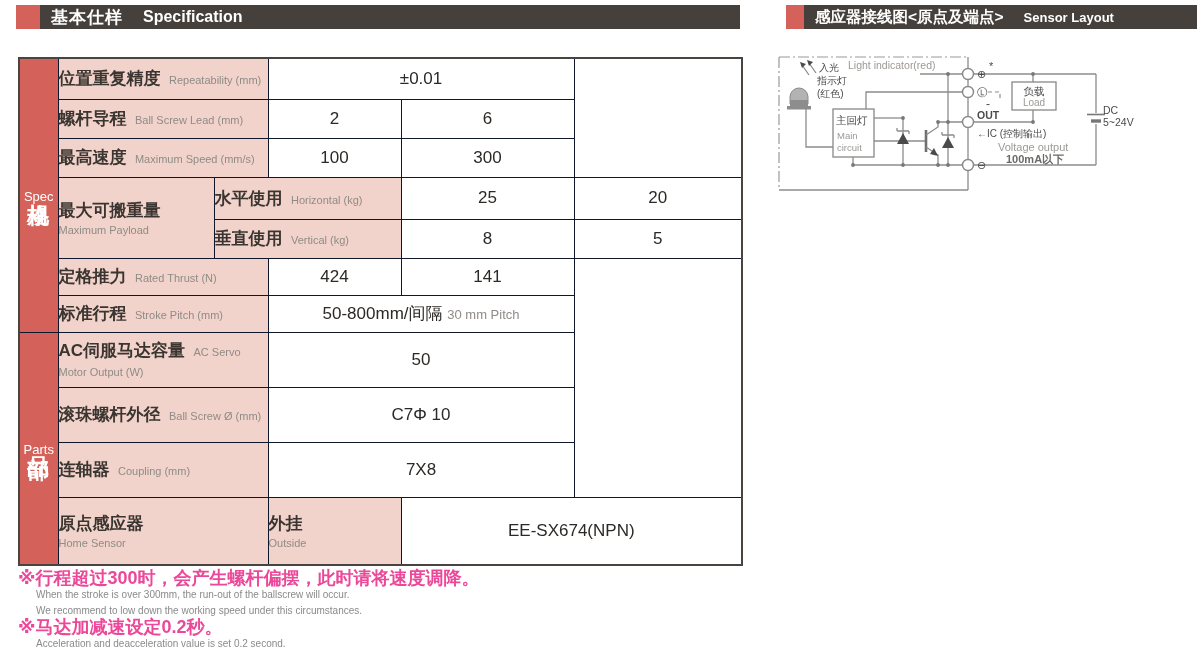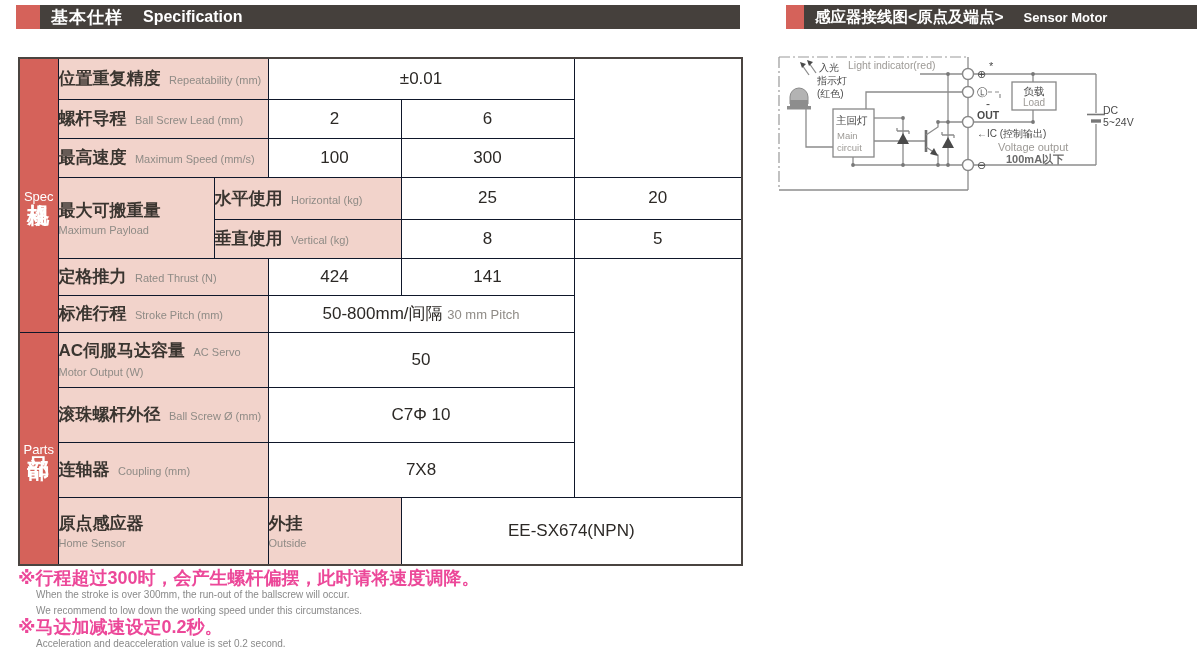--- a/index.html
+++ b/index.html
@@ -60,21 +60,21 @@
   <div class="strip">
     <span class="zh">基本仕样</span>
     <span class="en">Specification</span>
   </div>
 </div>
 
 <div class="bar" id="bar-right">
   <div class="sq"></div>
   <div class="strip">
     <span class="zh">感应器接线图&lt;原点及端点&gt;</span>
-    <span class="en">Sensor Motor</span>
+    <span class="en">Sensor Layout</span>
   </div>
 </div>
 
 <table class="spec">
   <colgroup>
     <col style="width:39px">
       <col style="width:156px">
       <col style="width:54px">
     <col style="width:133px">
       <col style="width:173px">

